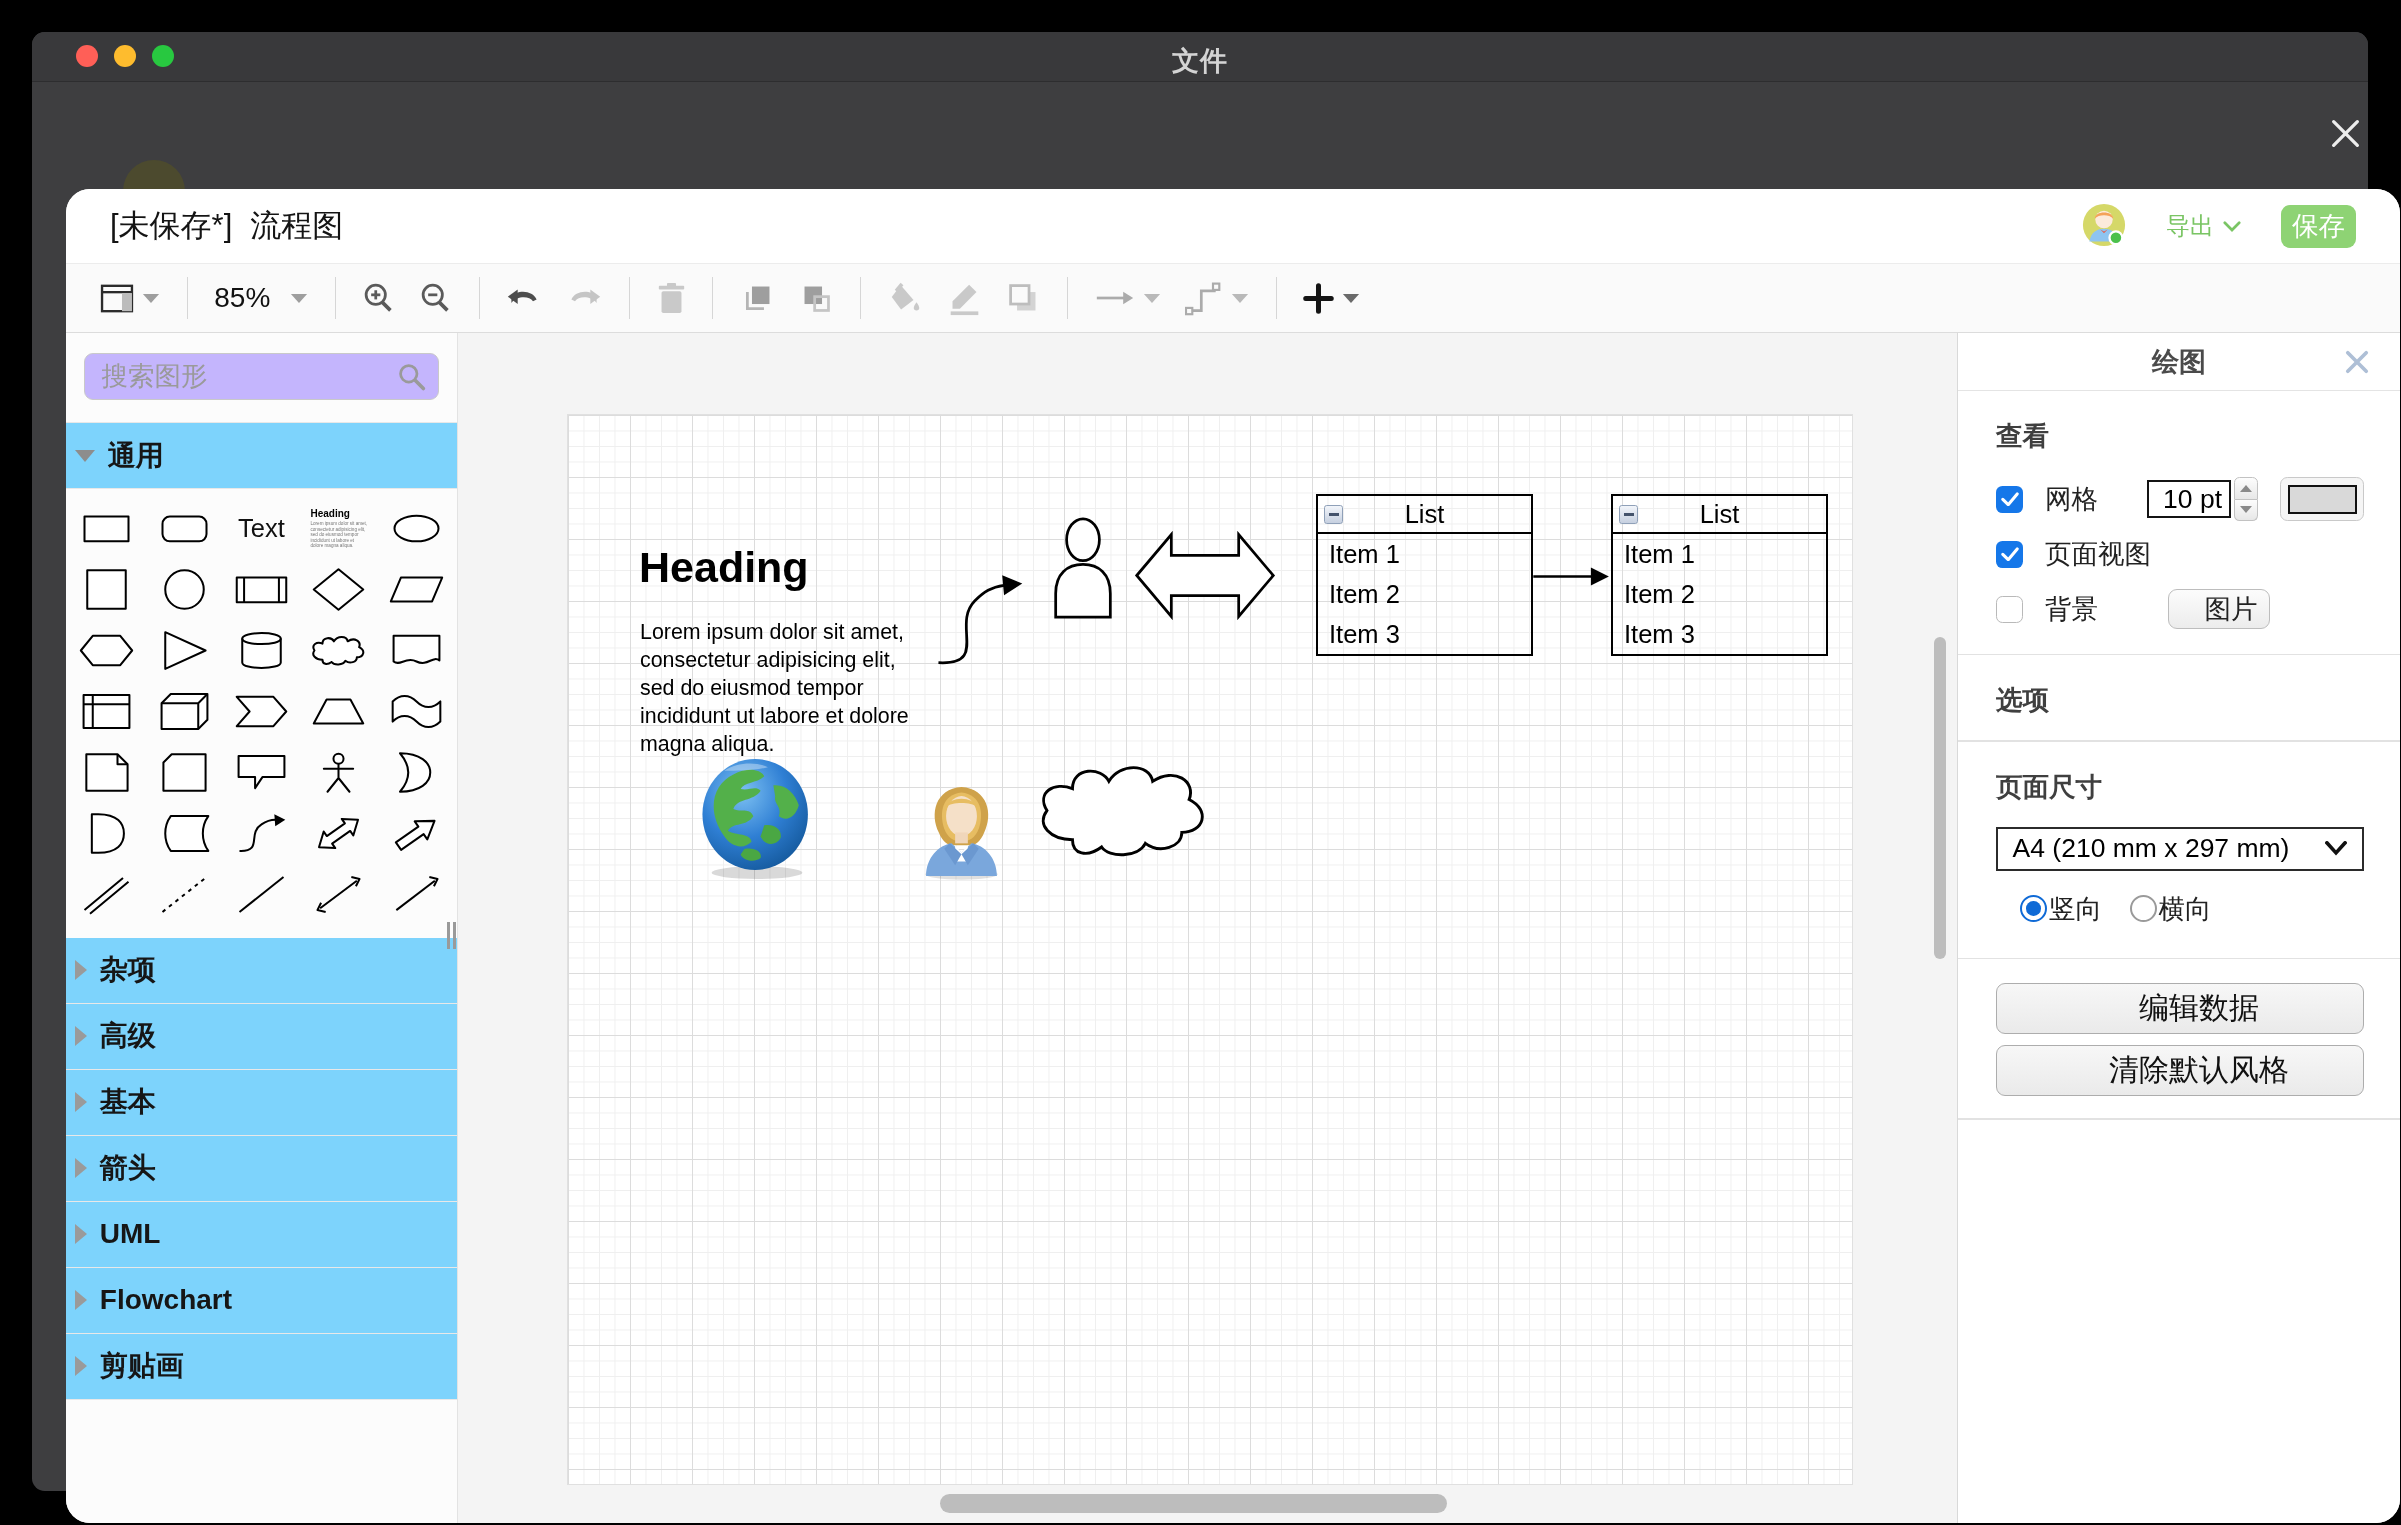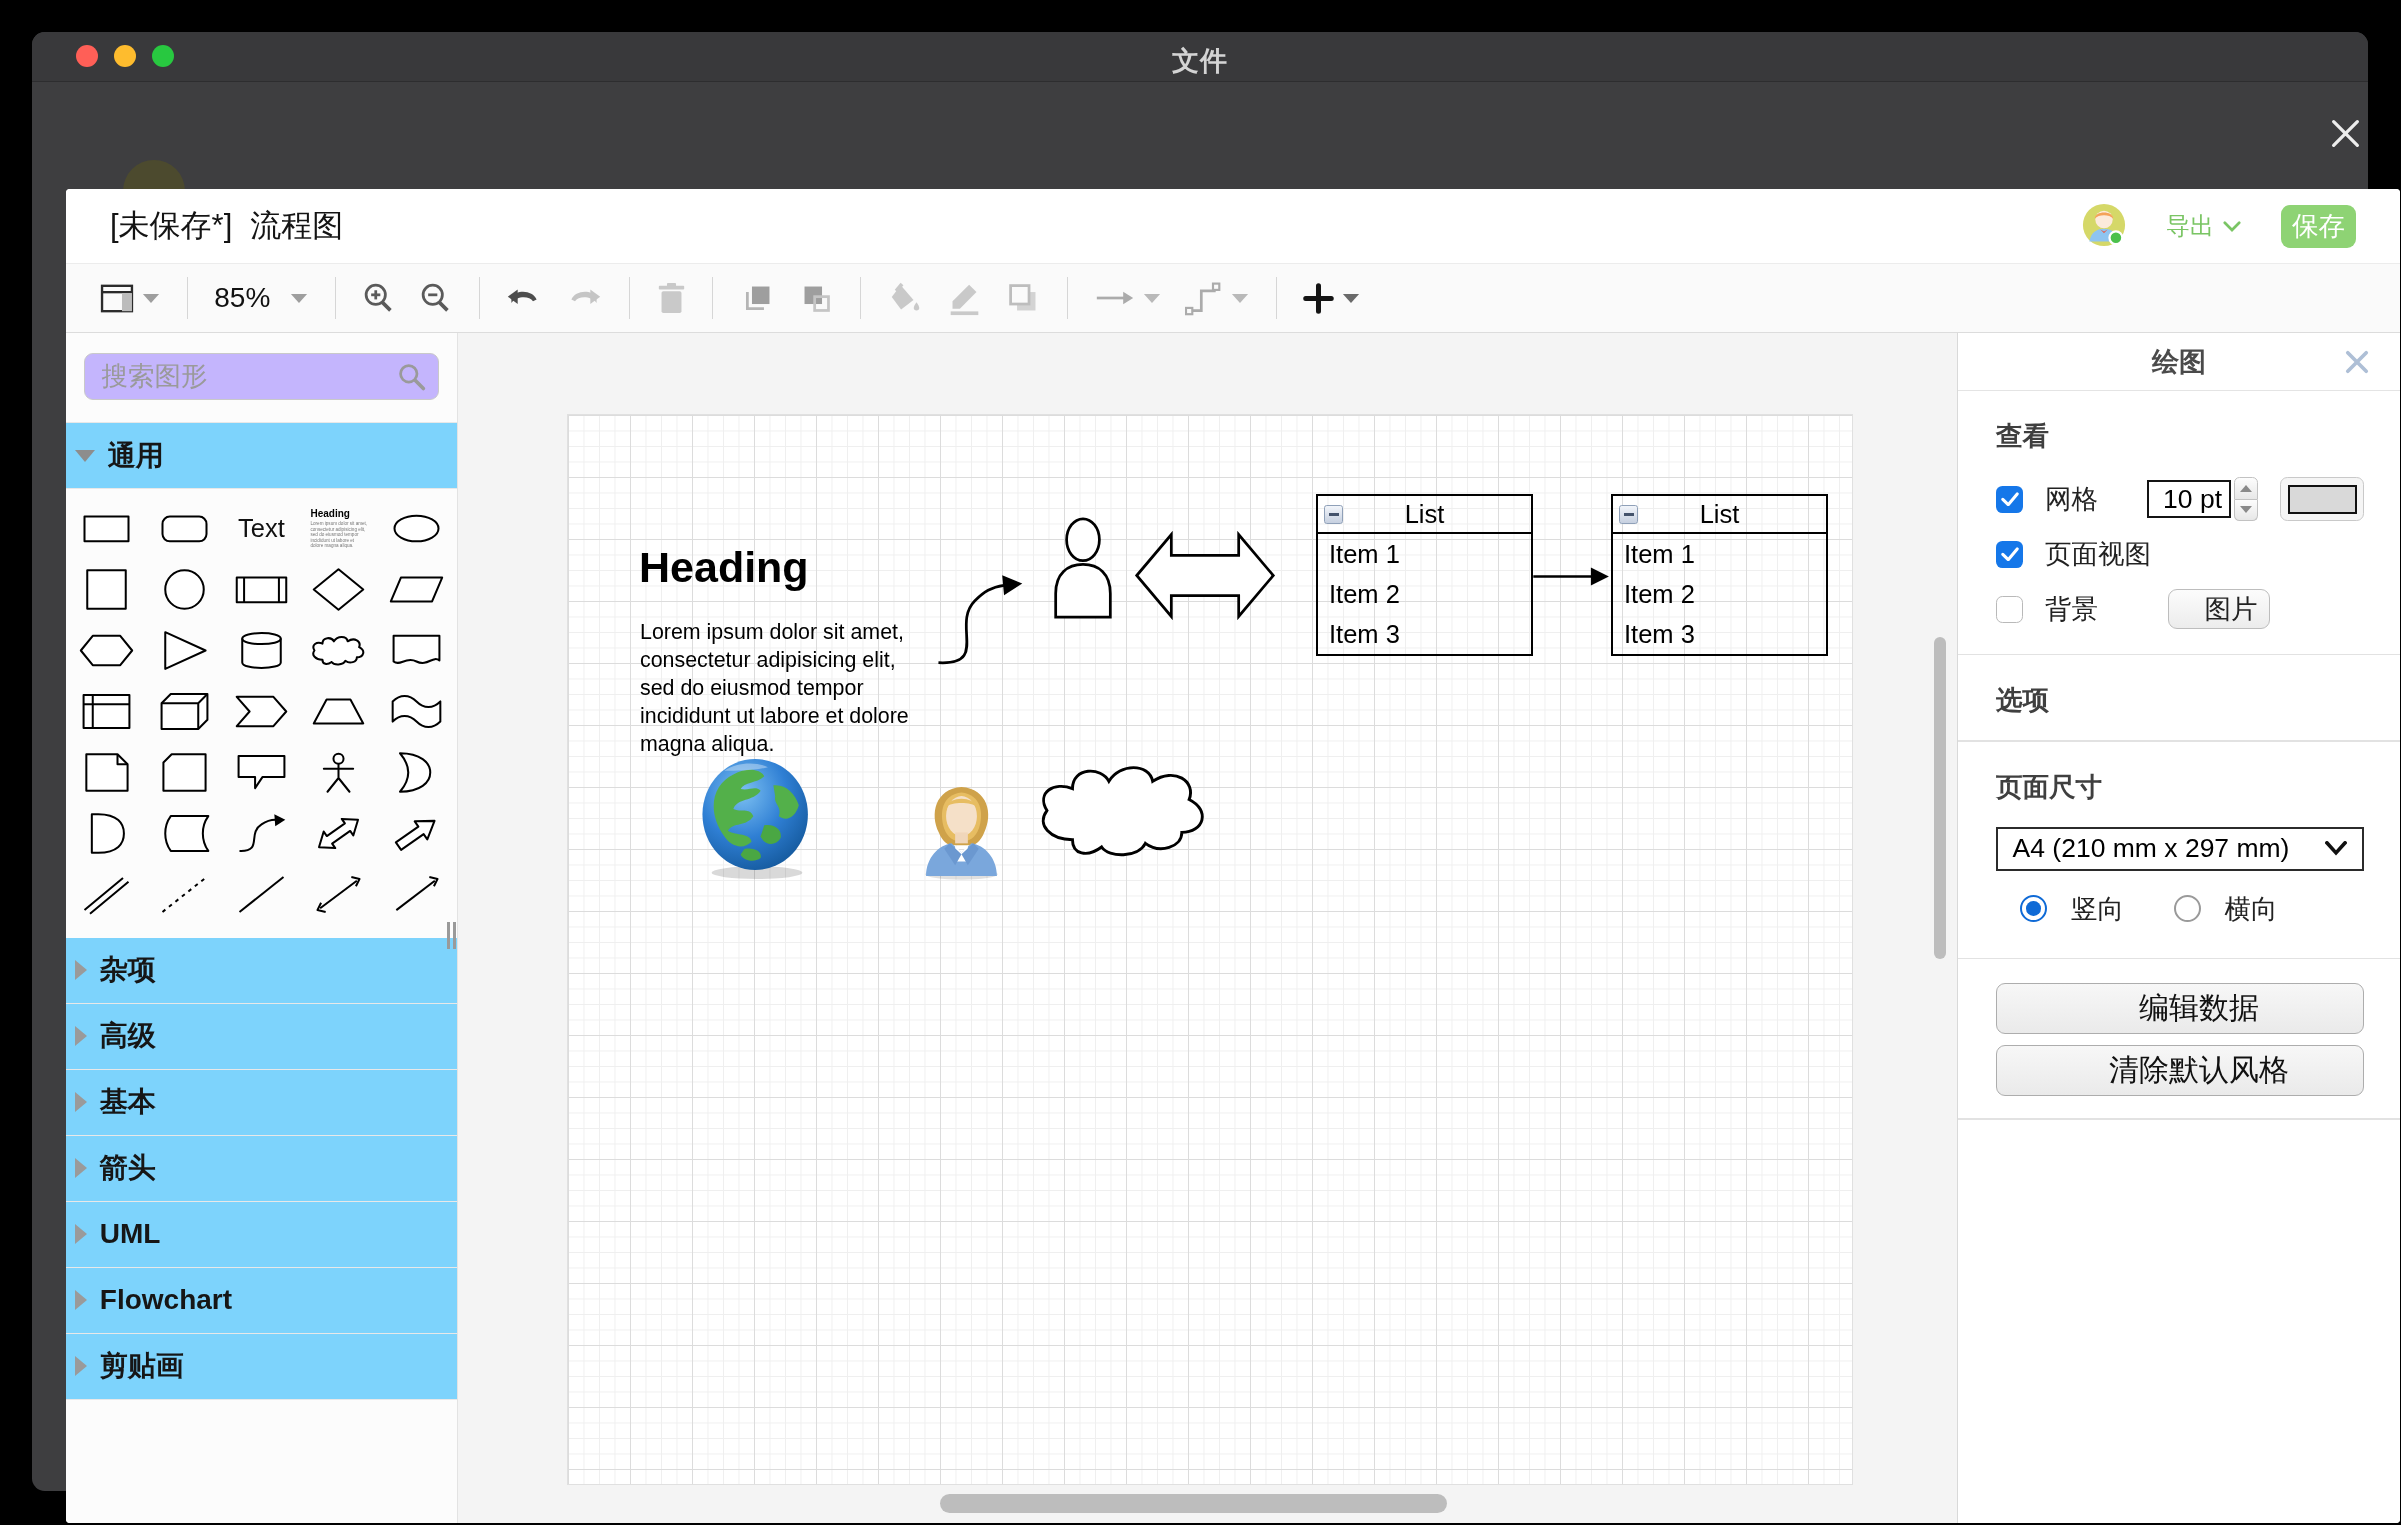--- a/index.html
+++ b/index.html
@@ -7,21 +7,21 @@
   .host { position:absolute; left:32px; top:32px; width:2336px; height:1459px; background:#3e3e40; border-radius:12.8px; }
   .host-titlebar { position:absolute; left:0; top:0; width:100%; height:50px; background:#39393b; border-radius:12.8px 12.8px 0 0; border-bottom:0.9px solid #2d2d2f; }
   .traffic { position:absolute; top:12.8px; width:22px; height:22px; border-radius:50%; }
   .t-red { left:44px; background:#ff5f57; }
   .t-yellow { left:82px; background:#febc2e; }
   .t-green { left:120px; background:#28c840; }
   .host-title { position:absolute; top:11px; left:0; width:100%; text-align:center; color:#d4d4d4; font-size:27px; font-weight:600; letter-spacing:0.9px; }
   .host-close { position:absolute; left:2288px; top:76px; width:51px; height:51px; display:flex; align-items:center; justify-content:center; cursor:pointer; }
   .behind-circle { position:absolute; left:91px; top:128px; width:62px; height:62px; border-radius:50%; background:#4c4a2e; }
 
-  .card { position:absolute; left:34px; top:157px; width:2334px; height:1334px; background:#fff; border-radius:4px; overflow:hidden; display:flex; flex-direction:column; }
+  .card { position:absolute; left:34px; top:157px; width:2334px; height:1334px; background:#fff; border-radius:24px; overflow:hidden; display:flex; flex-direction:column; }
   .app-header { height:74px; flex:0 0 74px; display:flex; align-items:center; padding:0 44px; background:#fff; }
   .doc-title-wrap { display:flex; align-items:baseline; gap:18px; font-size:31px; color:#141414; }
   .header-right { margin-left:auto; display:flex; align-items:center; gap:40px; }
   .export-label { display:flex; align-items:center; gap:9px; color:#7ac564; font-size:24px; cursor:pointer; }
   .save-btn { width:75px; height:43px; border-radius:9px; background:#8ed374; color:#fff; font-size:26.5px; display:flex; align-items:center; justify-content:center; cursor:pointer; }
 
   .toolbar { height:70px; flex:0 0 70px; background:#fafafa; border-top:0.9px solid #ececec; border-bottom:0.9px solid #dcdcdc; display:flex; align-items:center; padding-left:22px; }
   .tb-item { display:flex; align-items:center; justify-content:center; height:51px; padding:0 12px; cursor:pointer; }
   .tb-sep { width:0.9px; height:42px; background:#d6d6d6; margin:0 14.6px; }
   .tb-caret { margin-left:8.2px; }
@@ -89,21 +89,21 @@
   .stepper span:first-child { border-radius:5.5px 5.5px 0 0; }
   .stepper span:last-child { border-radius:0 0 5.5px 5.5px; border-top:none; }
   .st-tri-up { width:0; height:0; border-left:6.4px solid transparent; border-right:6.4px solid transparent; border-bottom:7.3px solid #8a8a8a; }
   .st-tri-dn { width:0; height:0; border-left:6.4px solid transparent; border-right:6.4px solid transparent; border-top:7.3px solid #8a8a8a; }
   .swatch-btn { margin-left:22px; width:84px; height:44px; border:1.8px solid #c9c9c9; border-radius:7.3px; background:#f5f5f5; display:flex; align-items:center; justify-content:center; cursor:pointer; }
   .swatch-inner { width:69px; height:29px; border:2.7px solid #111; background:#d9d9d9; }
   .img-btn { position:absolute; left:172px; width:102px; height:40px; border:1.8px solid #bdbdbd; border-radius:9px; background:linear-gradient(#fcfcfc,#ececec); font-size:26.5px; color:#222; display:flex; align-items:center; justify-content:center; cursor:pointer;padding-left:24px; }
   .pdivider { height:1.4px; background:#e2e2e2; margin:22px -36px 0 -38px; }
   .page-select { width:100%; height:44px; border:2.3px solid #2b2b2b; background:#fff; display:flex; align-items:center; padding:0 14.6px; font-size:26.5px; color:#000; cursor:pointer; margin-bottom:20px; }
   .page-select .chev { margin-left:auto; }
-  .radio-row { display:flex; align-items:center; padding-left:24px; gap:24px; margin-bottom:7.3px; }
+  .radio-row { display:flex; align-items:center; padding-left:24px; gap:2px; margin-bottom:7.3px; }
   .radio { width:27px; height:27px; border-radius:50%; flex:0 0 27px; }
   .radio-on { border:2.7px solid #0f6ad6; background:#fff; display:flex; align-items:center; justify-content:center; }
   .radio-on i { display:block; width:14.6px; height:14.6px; border-radius:50%; background:#0f6ad6; }
   .radio-off { border:2.3px solid #9a9a9a; background:#fff; }
   .radio-label { font-size:26.5px; color:#222; margin-right:25.5px; }
   .big-btn { width:100%; height:51px; border:1.8px solid #adadad; border-radius:9px; background:linear-gradient(#f7f7f7,#eaeaea); font-size:30px; color:#111; display:flex; align-items:center; justify-content:center; margin-bottom:11px; cursor:pointer;padding-left:38px; }
 </style>
 </head>
 <body>
 

